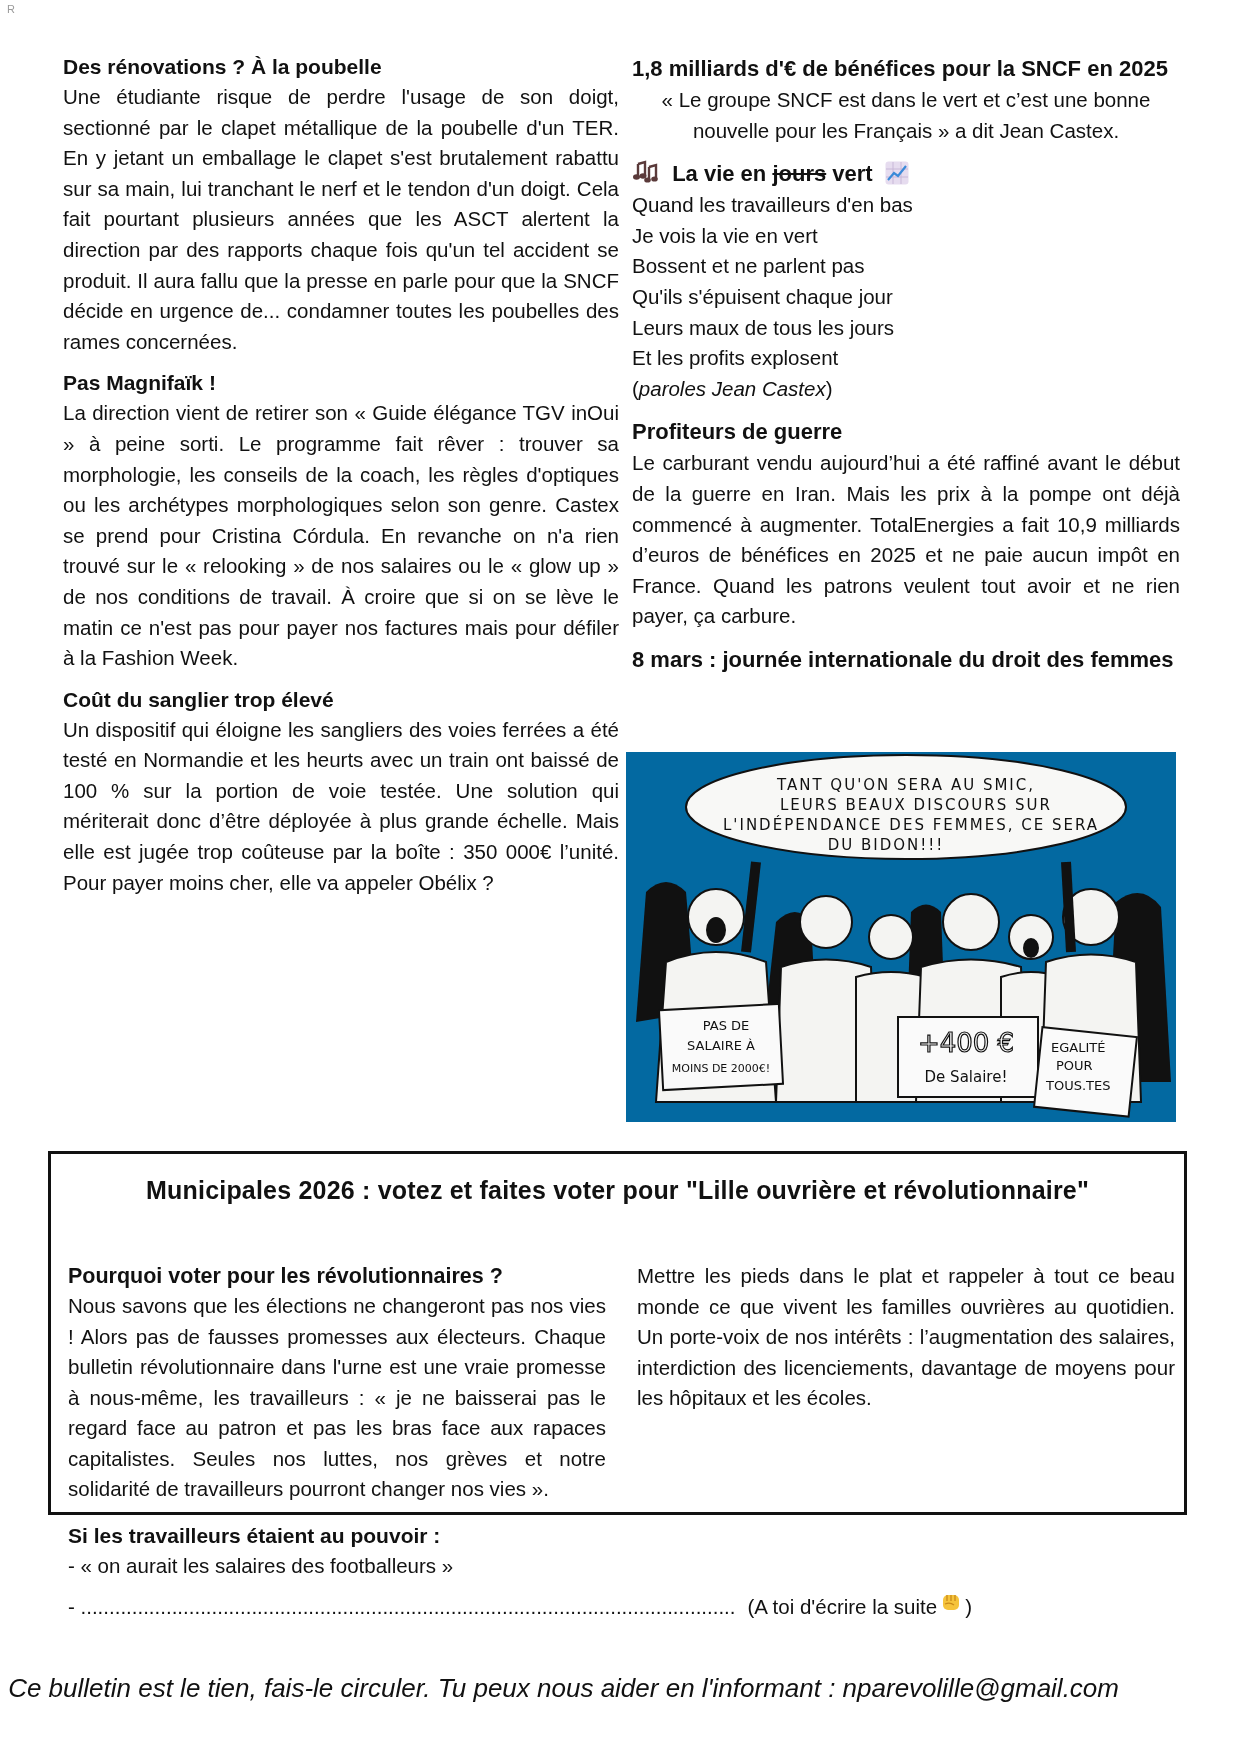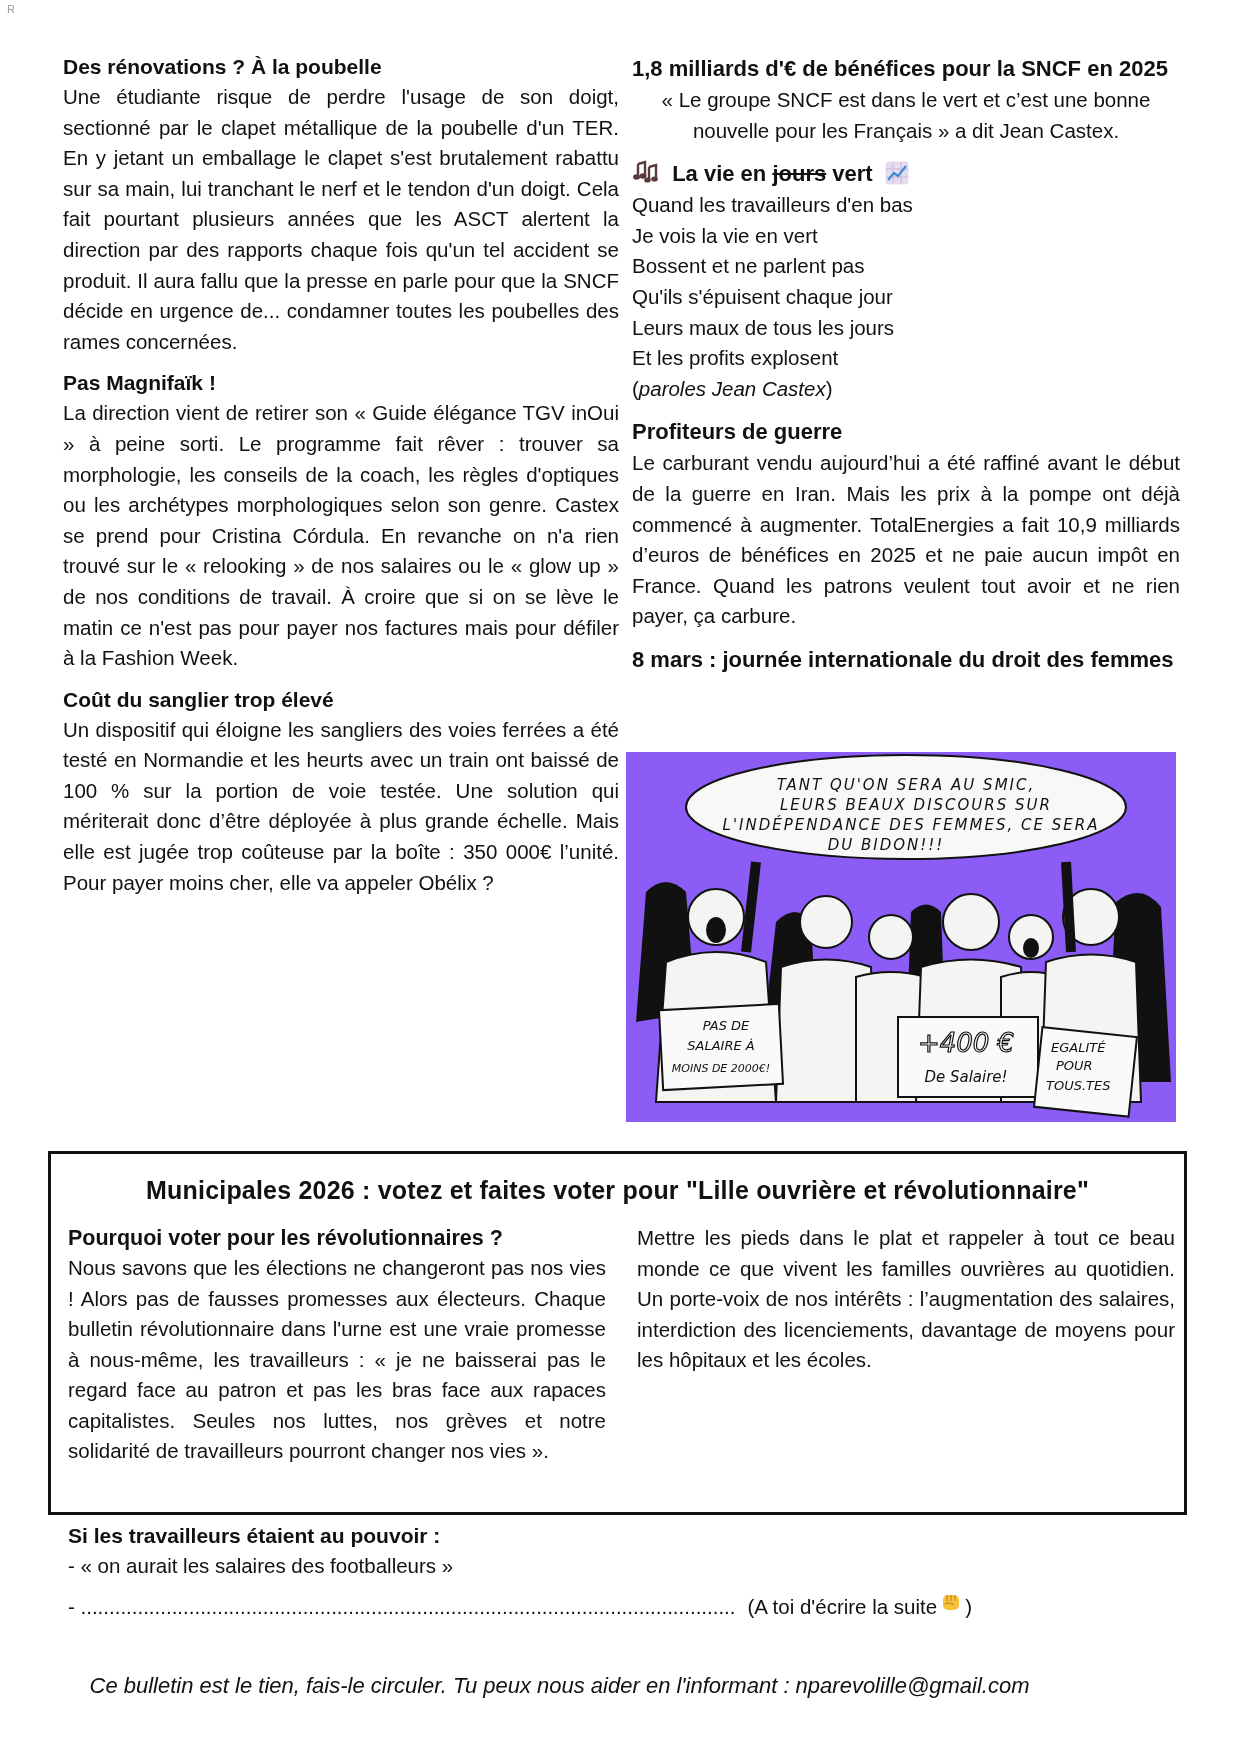--- a/index.html
+++ b/index.html
@@ -10,33 +10,33 @@
   .col-right { left: 632px; top: 52px; width: 548px; }
   h3 { font-size: 21px; font-weight: bold; margin: 0; line-height: 30px; text-align: left; }
   p { margin: 0; }
   .section { margin-bottom: 11px; }
   .h-big { font-size: 22px; line-height: 33px; }
   .h-wide { text-align: justify; text-align-last: left; }
   .lyrics p { text-align: left; }
   .strike { text-decoration: line-through; }
   .emoji-notes { display: inline-block; width: 26px; height: 24px; vertical-align: -3px; margin-right: 8px; }
   .emoji-chart { display: inline-block; width: 24px; height: 24px; vertical-align: -4px; margin-left: 6px; }
-  .cartoon { position: absolute; left: 626px; top: 752px; width: 550px; height: 370px; background: #8b5cf6; overflow: hidden; font-style: italic; }
+  .cartoon { position: absolute; left: 626px; top: 752px; width: 550px; height: 370px; background: #0369a1; overflow: hidden; }
   .box { position: absolute; left: 48px; top: 1151px; width: 1139px; height: 364px; border: 3px solid #111; box-sizing: border-box; }
   .box-title { position: absolute; left: 0; right: 0; top: 22px; text-align: center; font-size: 25px; font-weight: bold; letter-spacing: 0.2px; }
-  .box-col { position: absolute; text-align: justify; font-size: 20.5px; line-height: 30.5px; }
+  .box-col { position: absolute; text-align: justify; font-size: 20.5px; line-height: 30.5px; margin-top: 38px; }
   .box-col-left { left: 17px; top: 69px; width: 538px; }
   .box-col-right { left: 586px; top: 69px; width: 538px; }
   .box-col h3 { font-size: 21.5px; }
   .box-bottom { position: absolute; left: 17px; top: 367px; width: 1100px; font-size: 20.5px; line-height: 30.5px; }
   .box-bottom h3 { font-size: 21px; }
   .fill-line { margin-top: 10px; display: flex; }
   .dots { flex: 0 0 auto; }
   .fist { display: inline-block; width: 20px; height: 20px; vertical-align: -3px; margin: 0 4px; }
-  .footer { position: absolute; left: 0; width: 1119px; top: 1673px; text-align: center; font-style: italic; font-size: 22px; }
+  .footer { position: absolute; left: 0; width: 1119px; top: 1673px; text-align: right; font-style: italic; font-size: 26px; }
 </style>
 </head>
 <body>
 
 <div class="corner-mark">R</div>
 
 <div class="col col-left">
   <div class="section">
     <h3>Des rénovations ? À la poubelle</h3>
     <p>Une étudiante risque de perdre l'usage de son doigt, sectionné par le clapet métallique de la poubelle d'un TER. En y jetant un emballage le clapet s'est brutalement rabattu sur sa main, lui tranchant le nerf et le tendon d'un doigt. Cela fait pourtant plusieurs années que les ASCT alertent la direction par des rapports chaque fois qu'un tel accident se produit. Il aura fallu que la presse en parle pour que la SNCF décide en urgence de... condamner toutes les poubelles des rames concernées.</p>

